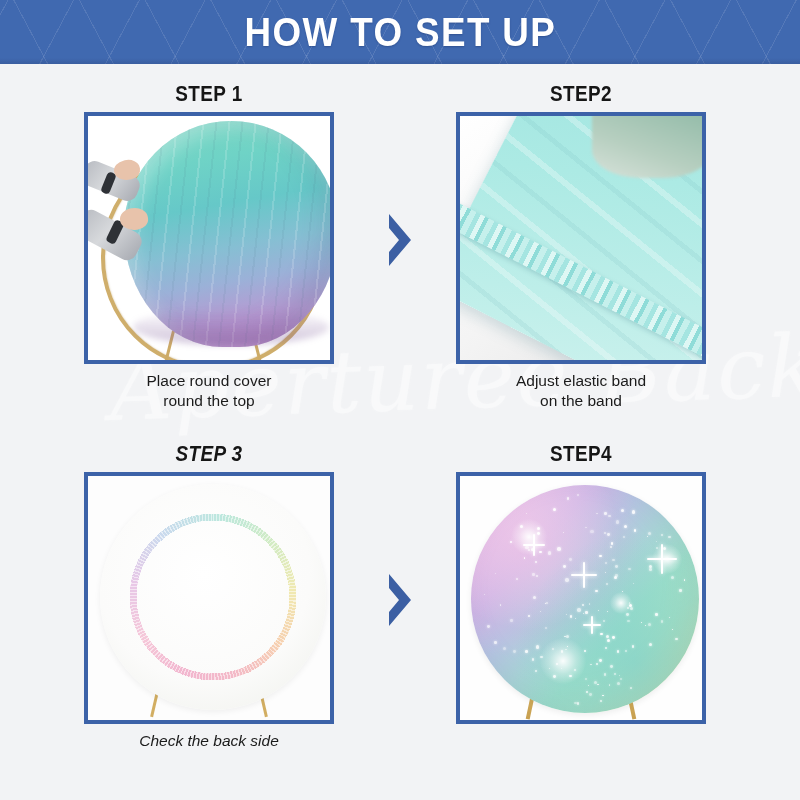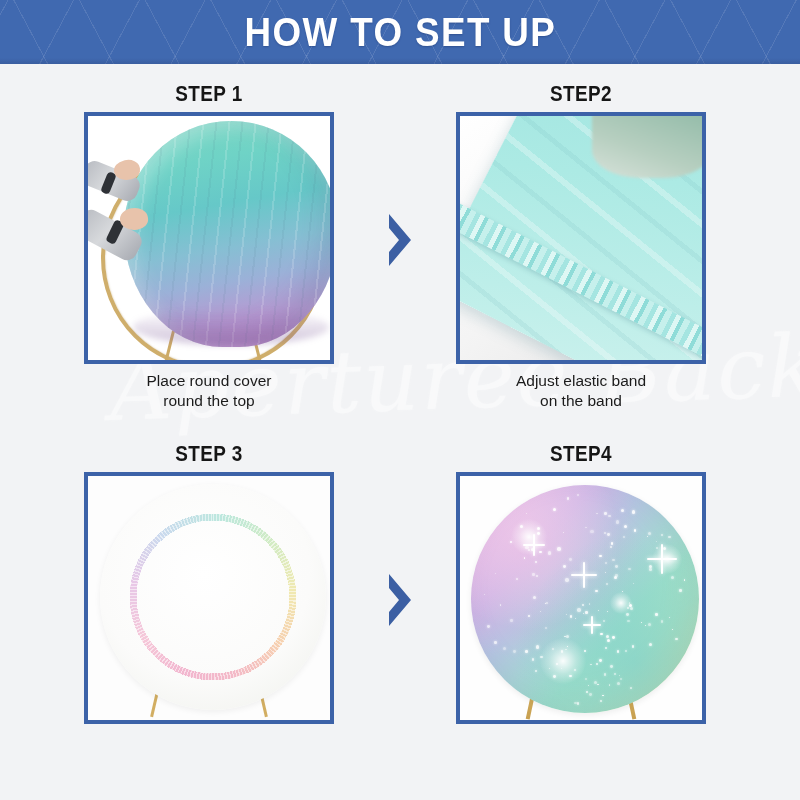--- a/index.html
+++ b/index.html
@@ -78,21 +78,21 @@
   .steps-grid {
     position: absolute;
     left: 0; top: 64px;
     width: 800px;
     height: 736px;
   }
 
   .step-cell { position: absolute; width: 340px; }
   .cell-r1c1 { left: 39px;  top: 16px; }
   .cell-r1c2 { left: 411px; top: 16px; }
-  .cell-r2c1 { left: 39px;  top: 376px; }
+  .cell-r2c1 { left: 39px;  top: 376px; font-style: italic; }
   .cell-r2c2 { left: 411px; top: 376px; }
 
   .step-label {
     text-align: center;
     font-size: 22px;
     font-weight: bold;
     color: #161616;
     font-family: "Liberation Sans Narrow", "Liberation Sans", sans-serif;
     transform: scaleX(0.86);
     letter-spacing: 0.5px;
@@ -450,20 +450,23 @@
     <div class="photo-frame">
       <div class="photo-inner">
         <div class="p3-bg"></div>
         <div class="p3-leg left"></div>
         <div class="p3-leg right"></div>
         <div class="p3-disc">
           <div class="p3-rim"></div>
           <div class="p3-rim-texture"></div>
         </div>
       </div>
+    </div>
+    <div class="step-caption">
+      <div>Check the back side</div>
     </div>
   </div>
 
   <div class="step-cell cell-r2c2">
     <div class="step-label">STEP4</div>
     <div class="photo-frame">
       <div class="photo-inner">
         <div class="p4-bg"></div>
         <div class="p4-leg left"></div>
         <div class="p4-leg right"></div>

